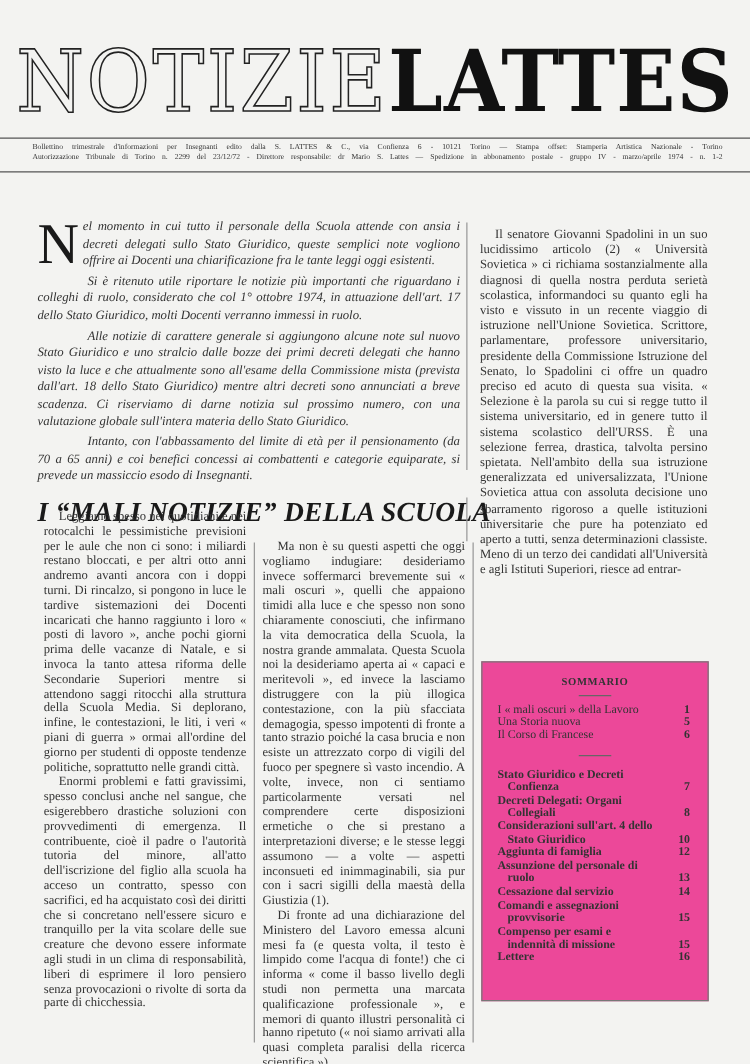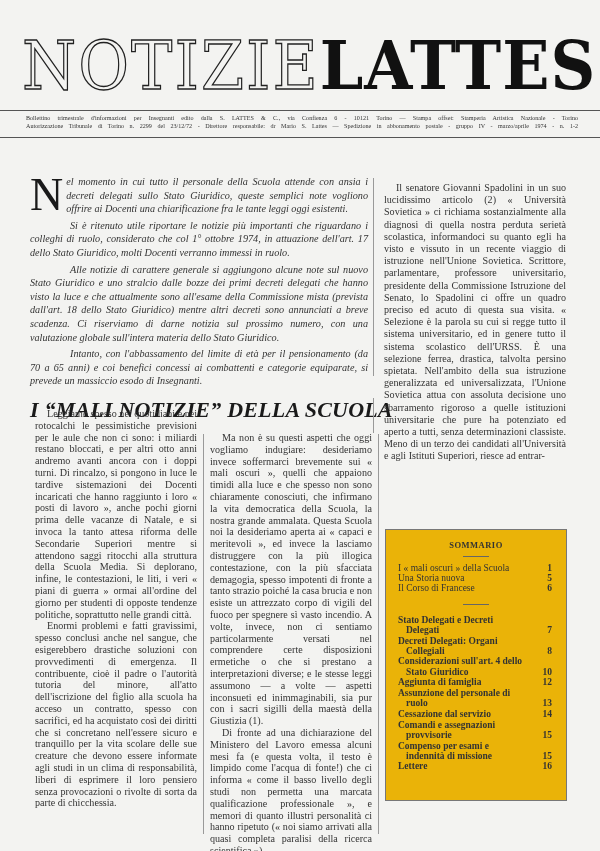--- a/index.html
+++ b/index.html
@@ -5,21 +5,21 @@
   html, body { margin: 0; padding: 0; }
   body {
     width: 600px; height: 851px; overflow: hidden;
     background: #f3f3f1;
     color: #2a2a2a;
     font-family: "DejaVu Serif", "Liberation Serif", serif;
     position: relative;
   }
   .masthead {
     position: absolute; left: 22px; top: 30px; width: 556px; height: 70px;
-    display: flex; align-items: center; justify-content: flex-start;
+    display: flex; align-items: center; justify-content: center;
   }
   .mast-outline {
     font-family: "DejaVu Serif", serif;
     font-size: 62px; letter-spacing: 2px;
     color: transparent;
     -webkit-text-stroke: 1.2px #222;
     font-weight: normal;
     transform: scaleY(1.1);
   }
   .mast-bold {
@@ -63,21 +63,21 @@
     font-size: 10.1px; line-height: 11.8px; color: #333;
     text-align: justify; hyphens: manual;
   }
   .col p { margin: 0; text-indent: 12px; }
   .col1 { left: 35px; top: 408px; width: 162px; }
   .col2 { left: 210px; top: 432px; width: 162px; }
   .col3 { left: 384px; top: 182px; width: 182px; line-height: 12.2px; }
 
   .toc {
     position: absolute; left: 385px; top: 529px; width: 180px; height: 270px;
-    border: 1px solid #777; background: #eab308;
+    border: 1px solid #777; background: #ec4899;
     font-family: "Liberation Serif", serif; color: #333;
   }
   .toc-title { text-align: center; font-weight: bold; font-size: 8.5px; letter-spacing: 0.5px; margin-top: 10px; }
   .toc-hr { width: 26px; height: 1px; background: #666; margin: 6px auto 6px auto; }
   .toc-list { padding: 0 14px 0 12px; font-size: 9.5px; line-height: 10.2px; }
   .toc-row { display: flex; justify-content: space-between; align-items: flex-end; }
   .toc-row .t { flex: 1; padding-right: 14px; }
   .toc-row .n { width: 14px; text-align: right; font-weight: bold; }
   .toc-list.bold .t { font-weight: bold; }
   .toc-list.bold .toc-row { margin-bottom: 0.5px; }
@@ -129,36 +129,36 @@
 
 <div class="col col3">
   <p>Il senatore Giovanni Spadolini in un suo lucidissimo articolo (2) « Università Sovietica » ci richiama sostanzialmente alla diagnosi di quella nostra perduta serietà scolastica, informandoci su quanto egli ha visto e vissuto in un recente viaggio di istruzione nell'Unione Sovietica. Scrittore, parlamentare, professore universitario, presidente della Commissione Istruzione del Senato, lo Spadolini ci offre un quadro preciso ed acuto di questa sua visita. « Selezione è la parola su cui si regge tutto il sistema universitario, ed in genere tutto il sistema scolastico dell'URSS. È una selezione ferrea, drastica, talvolta persino spietata. Nell'ambito della sua istruzione generalizzata ed universalizzata, l'Unione Sovietica attua con assoluta decisione uno sbarramento rigoroso a quelle istituzioni universitarie che pure ha potenziato ed aperto a tutti, senza determinazioni classiste. Meno di un terzo dei candidati all'Università e agli Istituti Superiori, riesce ad entrar-</p>
 </div>
 
 <div class="toc">
   <div class="toc-title">SOMMARIO</div>
   <div class="toc-hr"></div>
   <div class="toc-list">
     <div class="toc-row">
-        <span class="t">I « mali oscuri » della Scuola</span>
+        <span class="t">I « mali oscuri » della Lavoro</span>
         <span class="n">1</span>
       </div>
     <div class="toc-row">
         <span class="t">Una Storia nuova</span>
         <span class="n">5</span>
       </div>
     <div class="toc-row">
         <span class="t">Il Corso di Francese</span>
         <span class="n">6</span>
       </div>
   </div>
   <div class="toc-hr" style="margin-top:10px; margin-bottom:10px;"></div>
   <div class="toc-list bold">
     <div class="toc-row">
-        <span class="t">Stato Delegati e Decreti Delegati</span>
+        <span class="t">Stato Giuridico e Decreti Confienza</span>
         <span class="n">7</span>
       </div>
     <div class="toc-row">
         <span class="t">Decreti Delegati: Organi Collegiali</span>
         <span class="n">8</span>
       </div>
     <div class="toc-row">
         <span class="t">Considerazioni sull'art. 4 dello Stato Giuridico</span>
         <span class="n">10</span>
       </div>

